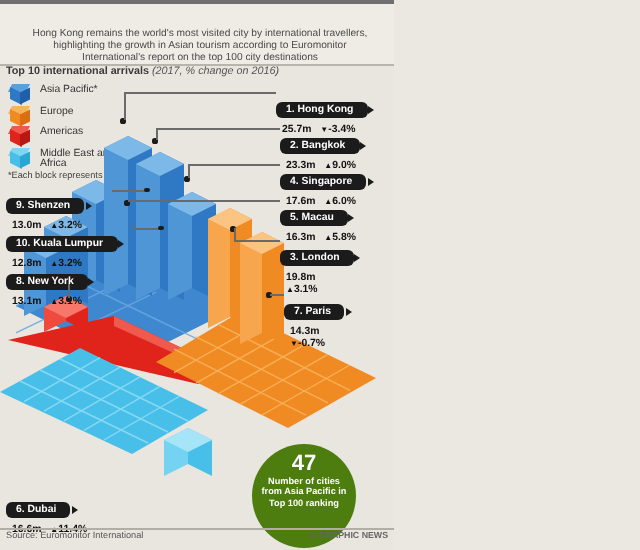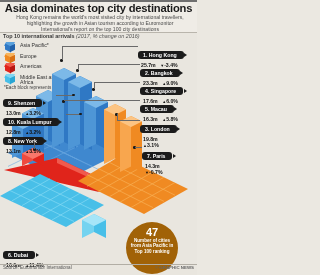--- a/index.html
+++ b/index.html
@@ -80,39 +80,38 @@
   .cal-val .chg.down:before{content:"\25BC ";font-size:4px;}
   .cal-val.stacked{padding-left:3px;}
   .cal-val.stacked .chg{display:block;margin-left:0;}
 
   .dot{position:absolute;width:2.6px;height:2.6px;border-radius:50%;background:#1b1b1b;}
   .lead{position:absolute;background:#6a6a6a;}
 
   
   .badge{
     position:absolute;left:126px;top:222px;width:52px;height:52px;
-    border-radius:50%;background:#a16207;color:#fff;text-align:center;
+    border-radius:50%;background:#4d7c0f;color:#fff;text-align:center;
     overflow:hidden;
   }
   .badge .num{font-size:11px;font-weight:bold;margin-top:5px;line-height:11px;}
   .badge .txt{font-size:4.6px;line-height:5.4px;font-weight:bold;padding:0 4px;}
 
   
   .foot-rule{position:absolute;left:0;top:263.5px;width:197px;height:0.7px;background:#b2aea5;}
   .src{position:absolute;left:3px;top:265px;font-size:4.6px;color:#555;}
   .credit{position:absolute;right:3px;top:265px;font-size:4.4px;color:#666;font-weight:bold;}
 </style>
 </head>
 <body>
 
 <div id="stage">
 
   <div class="hdr">
     <div class="hdr-rule"></div>
-    <div class="title">Asia dominates top city destinations</div>
     <div class="subtitle">Hong Kong remains the world's most visited city by international travellers, highlighting the growth in Asian tourism according to Euromonitor International's report on the top 100 city destinations</div>
     <div class="sub-rule"></div>
   </div>
 
   <div class="toprow">
     <b>Top 10 international arrivals</b>
     <i>(2017, % change on 2016)</i>
   </div>
 
   <div class="legend">

